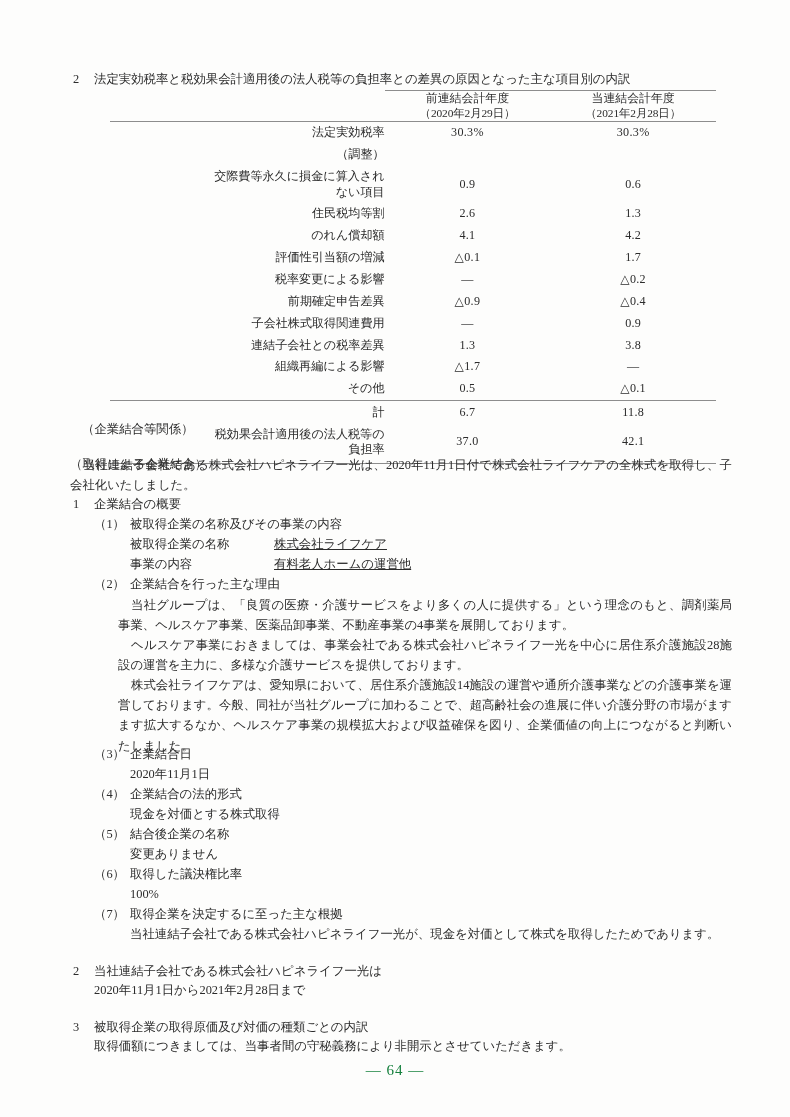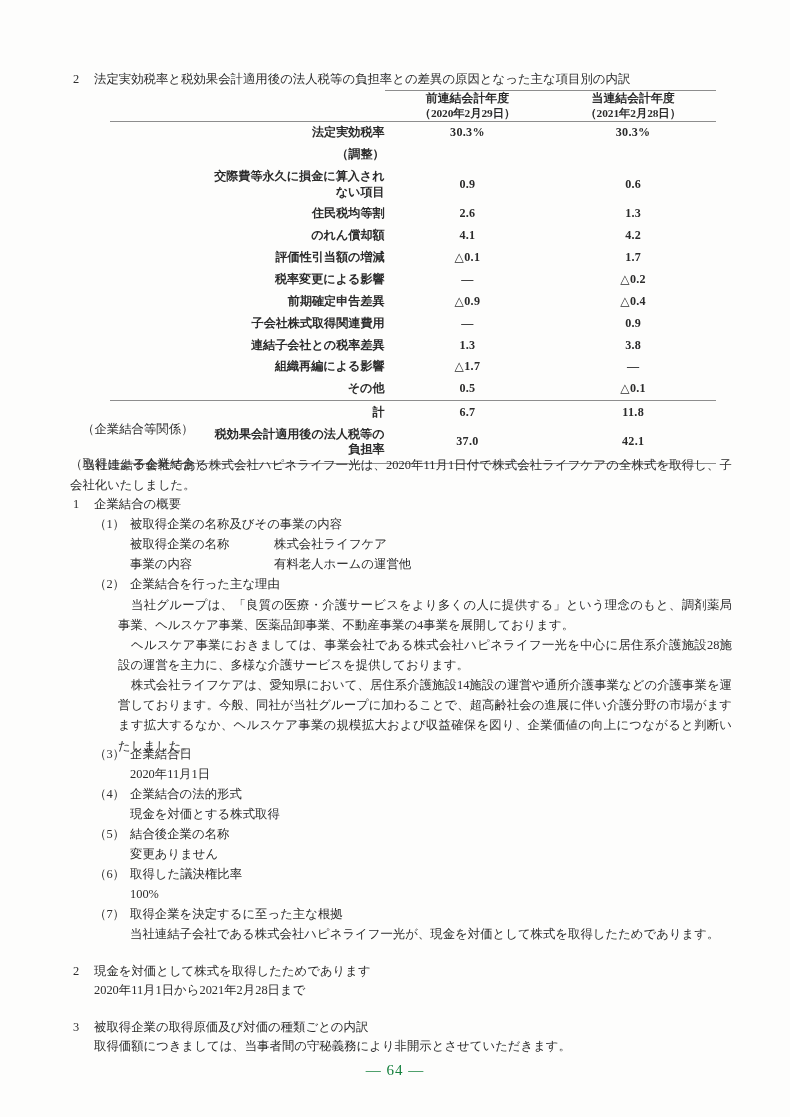--- a/index.html
+++ b/index.html
@@ -63,21 +63,21 @@
     width: 606px;
   }
   table.tax {
     width: 606px;
     border-collapse: collapse;
     font-size: 12.1px;
   }
   table.tax th, table.tax td {
     padding: 0;
     vertical-align: middle;
-    font-weight: bold;
+    font-weight: normal;
   }
   .col-label { width: 272px; }
   .col-val   { width: 167px; }
 
   .hdr-row th {
     border-top: 1px solid #8d8d8d;
     border-bottom: 1px solid #8d8d8d;
     padding: 3px 0 4px 0;
     text-align: center;
     line-height: 1.3;
@@ -130,21 +130,21 @@
     line-height: 1.6;
   }
   .kv {
     display: flex;
     padding-left: 60px;
     font-size: 12.4px;
     line-height: 1.6;
     gap: 16px;
   }
   .kv-k { flex: 0 0 128px; }
-  .kv-v { flex: 1 1 auto; }
+  .kv-v { flex: 1 1 auto; text-decoration: underline; }
 
   .lvl3-para {
     padding-left: 48px;
     font-size: 12.4px;
     line-height: 1.62;
     text-align: justify;
     text-justify: inter-ideograph;
     text-indent: 13px;
   }
   .sub-body {
@@ -346,21 +346,21 @@
     <div class="lvl2">
       <span class="lvl2-num">（7）</span>
       <span class="lvl2-text">取得企業を決定するに至った主な根拠</span>
     </div>
     <div class="lvl3">当社連結子会社である株式会社ハピネライフ一光が、現金を対価として株式を取得したためであります。</div>
   </div>
 
   <div class="block" style="top:962px;">
     <div class="sec-head">
       <span class="sec-num">2</span>
-      <span class="sec-text">現金を対価として株式を取得したためであります</span>
+      <span class="sec-text">当社連結子会社である株式会社ハピネライフ一光は</span>
     </div>
     <div class="sub-body">2020年11月1日から2021年2月28日まで</div>
   </div>
 
   <div class="block" style="top:1018px;">
     <div class="sec-head">
       <span class="sec-num">3</span>
       <span class="sec-text">被取得企業の取得原価及び対価の種類ごとの内訳</span>
     </div>
     <div class="sub-body">取得価額につきましては、当事者間の守秘義務により非開示とさせていただきます。</div>

